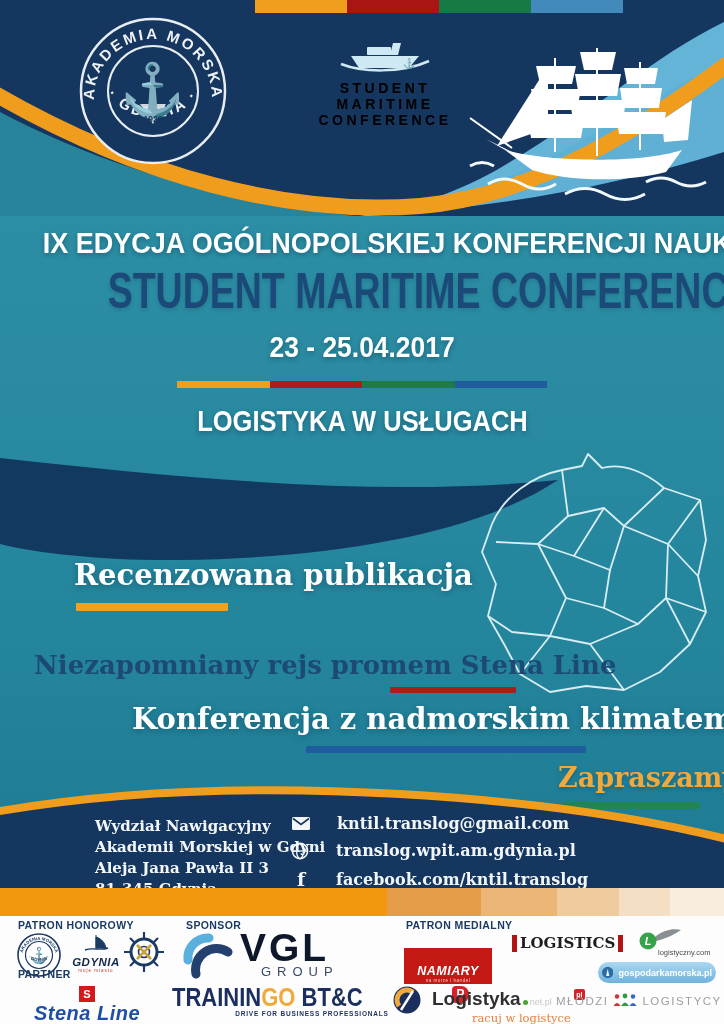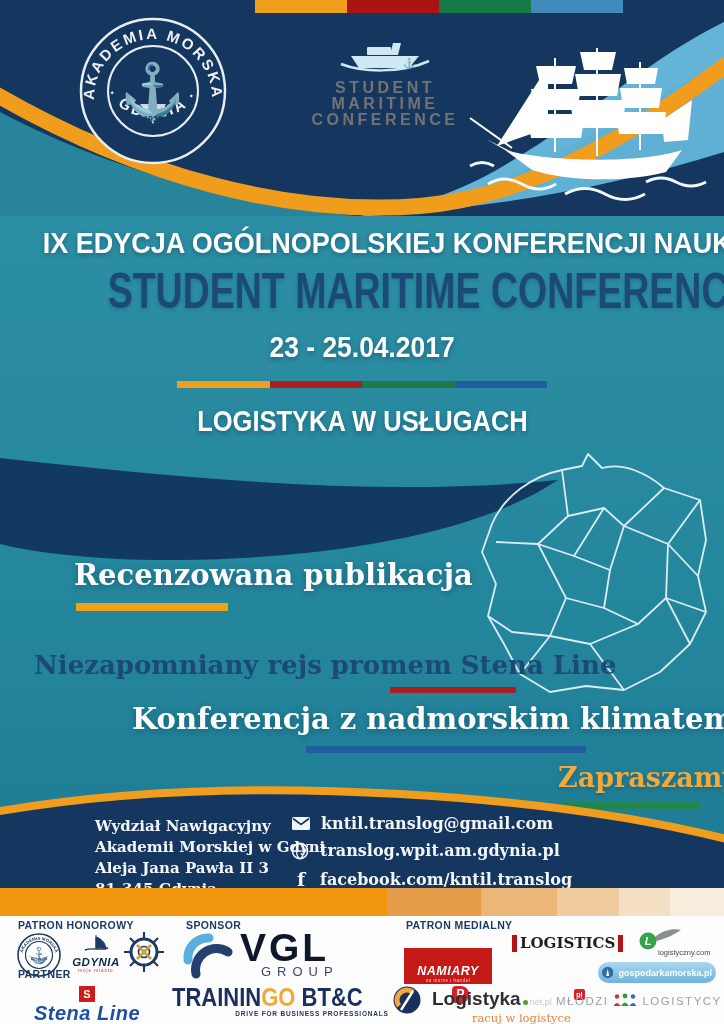--- a/index.html
+++ b/index.html
@@ -7,21 +7,21 @@
        font-family:"Liberation Sans",sans-serif;
        background:linear-gradient(180deg,#2e93a9 0%,#2a8ba1 35%,#24869d 60%,#1f7e96 80%,#1f7e96 100%);}
   .abs{position:absolute;}
   .center-line{position:absolute;left:0;width:724px;text-align:center;white-space:nowrap;}
   .cond{display:inline-block;transform-origin:center;white-space:nowrap;}
   .slab{font-family:"DejaVu Serif",serif;font-weight:bold;}
   .wshadow{text-shadow:0 2px 6px rgba(8,40,60,.38);}
   .underbar{position:absolute;border-radius:1px;}
   .seclabel{font-size:10.5px;font-weight:bold;color:#1b3a64;letter-spacing:.4px;}
   .footer-addr{color:#f2f6f9;font-size:15px;line-height:21px;}
-  .contact-row{position:absolute;display:flex;align-items:center;gap:11px;color:#f2f6f9;font-size:16px;}
+  .contact-row{position:absolute;display:flex;align-items:center;gap:27px;color:#f2f6f9;font-size:16px;}
   .gradstrip{position:absolute;left:0;top:888px;width:724px;height:28px;display:flex;}
   .gradstrip div{height:100%;}
   .logosbg{position:absolute;left:0;top:916px;width:724px;height:108px;background:#fdfdfd;}
 </style>
 </head>
 <body>
 
 <svg class="abs" style="left:0;top:0" width="724" height="216" viewBox="0 0 724 216">
   <rect width="724" height="216" fill="#14365f"></rect>
 
@@ -91,21 +91,21 @@
 <div class="abs" style="left:290px;top:28px;width:190px;text-align:center">
   <svg width="96" height="48" viewBox="0 0 96 48">
     <g fill="#cfe9f4" stroke="none">
       <path d="M 14,28 L 82,28 L 72,40 L 22,40 Z"></path>
       <rect x="30" y="19" width="24" height="8" rx="1"></rect>
       <path d="M 56,15 L 64,15 L 61,27 L 53,27 Z"></path>
     </g>
     <path d="M 4,36 C 24,44 64,46 92,33" fill="none" stroke="#cfe9f4" stroke-width="2.5"></path>
     <text x="66" y="39" font-size="10" fill="#14365f">⚓</text>
   </svg>
-  <div style="color:#737373;font-size:16px;font-weight:bold;letter-spacing:3.5px;line-height:16px;">
+  <div style="color:#000000;font-size:14px;font-weight:bold;letter-spacing:3.5px;line-height:16px;">
     <div>STUDENT MARITIME</div>
     <div>CONFERENCE</div>
   </div>
 </div>
 
 <div class="center-line" style="top:226px">
   <span class="cond wshadow" style="transform:scaleX(.9);font-size:30px;font-weight:bold;color:#fdfefe;">IX EDYCJA OGÓLNOPOLSKIEJ KONFERENCJI NAUKOWEJ</span>
 </div>
 
 <div class="center-line" style="top:262px">

